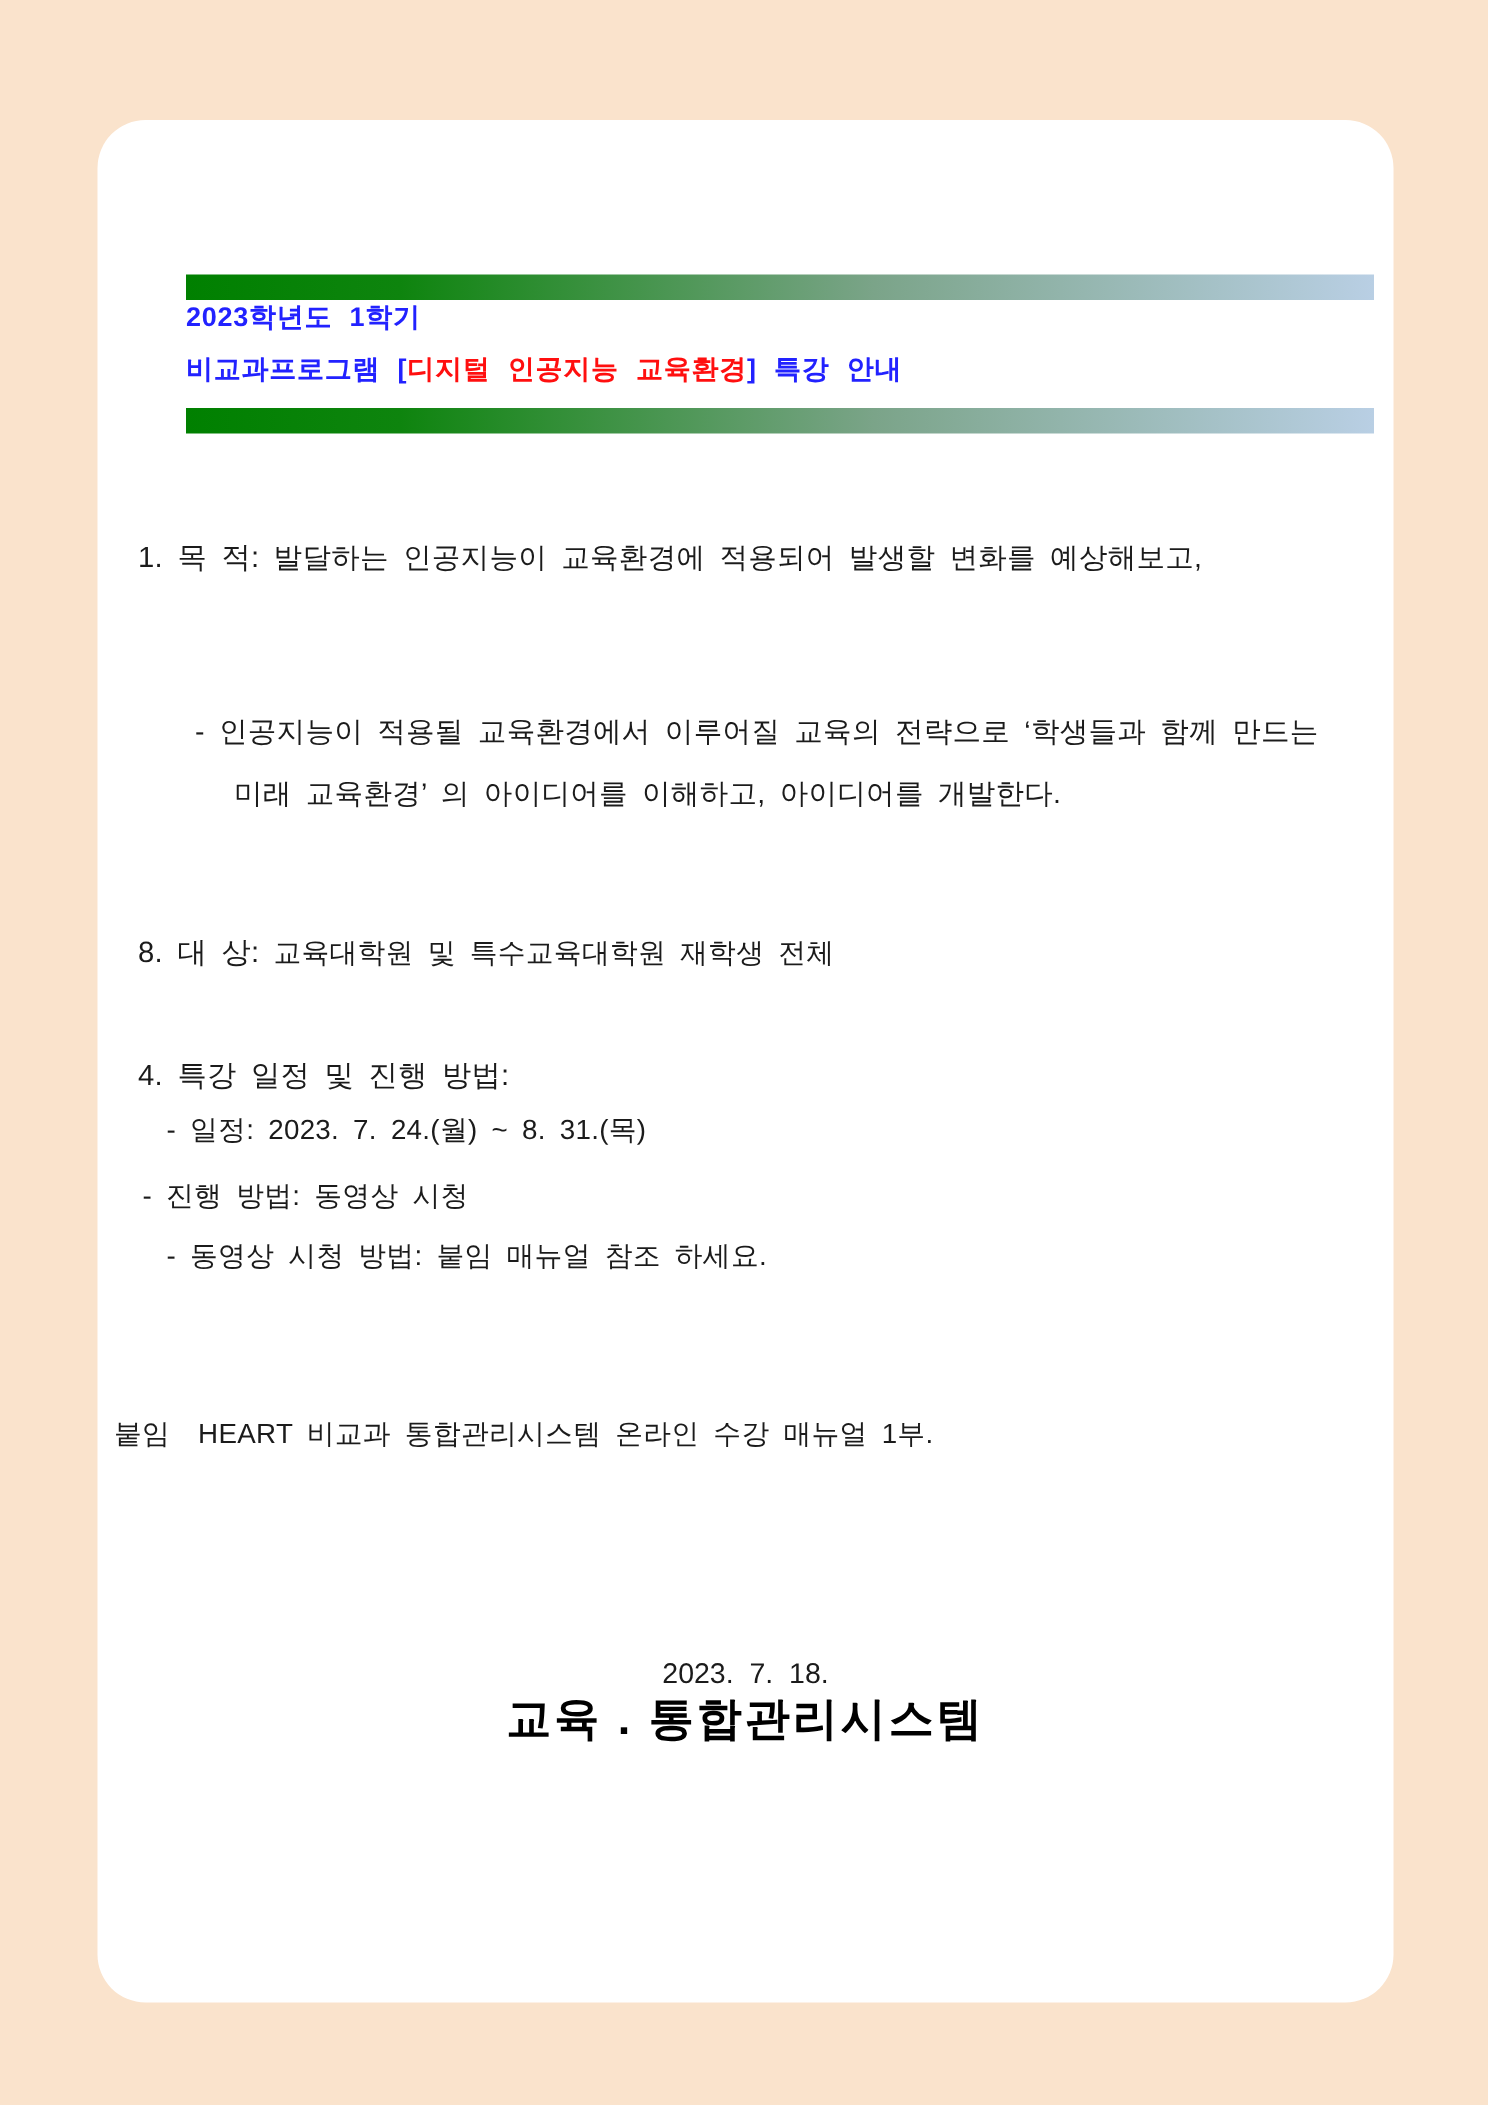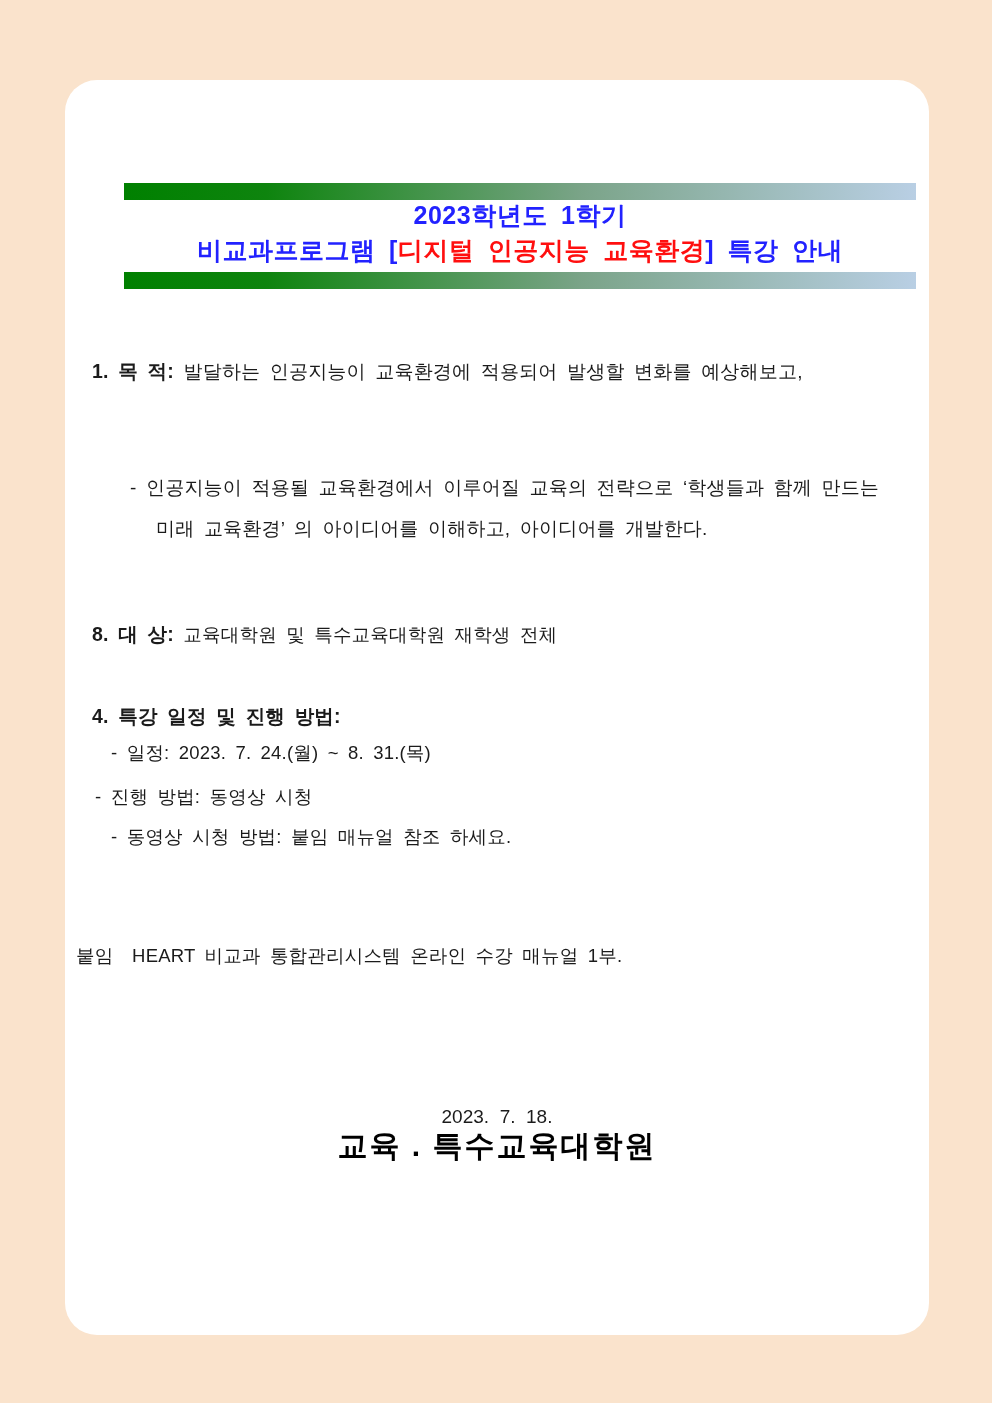--- a/index.html
+++ b/index.html
@@ -30,41 +30,40 @@
     left: 59px;
     width: 792px;
     height: 17px;
     background: linear-gradient(90deg, #008000 0%, #0e840e 18%, #7ba489 58%, #b9cfe4 100%);
   }
   .hdr-bar.top { top: 103px; }
   .hdr-bar.bottom { top: 192px; }
   .hdr-title {
     left: 59px;
     width: 792px;
-    text-align: center;
-    font-size: 25px;
+    font-size: 18px;
     font-weight: bold;
     letter-spacing: 0.5px;
     word-spacing: 6px;
   }
   .hdr-title.line1 { top: 119px; }
   .hdr-title.line2 { top: 154px; }
 
   
   .body-line {
     font-size: 19px;
     word-spacing: 4px;
     letter-spacing: 0.2px;
   }
   .section-line {
     font-size: 18.5px;
     word-spacing: 4px;
     letter-spacing: 0.2px;
   }
-  .section-head { font-size: 19.5px; font-weight: 700; }
+  .section-head { font-size: 19.5px; font-weight: 400; }
 
   .date-line {
     left: 0;
     width: 100%;
     text-align: center;
     font-size: 19px;
     margin-top: 43px;
   }
   .signature-line {
     left: 0;
@@ -103,15 +102,15 @@
   <div class="abs txt section-line" style="left:46px; top:660px;">- 일정: 2023. 7. 24.(월) ~ 8. 31.(목)</div>
 
   <div class="abs txt section-line" style="left:30px; top:704px;">- 진행 방법: 동영상 시청</div>
 
   <div class="abs txt section-line" style="left:46px; top:744px;">- 동영상 시청 방법: 붙임 매뉴얼 참조 하세요.</div>
 
   <div class="abs txt section-line" style="left:11px; top:863px;">붙임  HEART 비교과 통합관리시스템 온라인 수강 매뉴얼 1부.</div>
 
   <div class="abs txt date-line" style="top:983px;">2023.  7.  18.</div>
 
-  <div class="abs txt signature-line" style="top:1046px;">교육 . 특수교육대학원</div>
+  <div class="abs txt signature-line" style="top:1046px;">교육 . 통합관리시스템</div>
 
 </div>
 
 </body></html>

